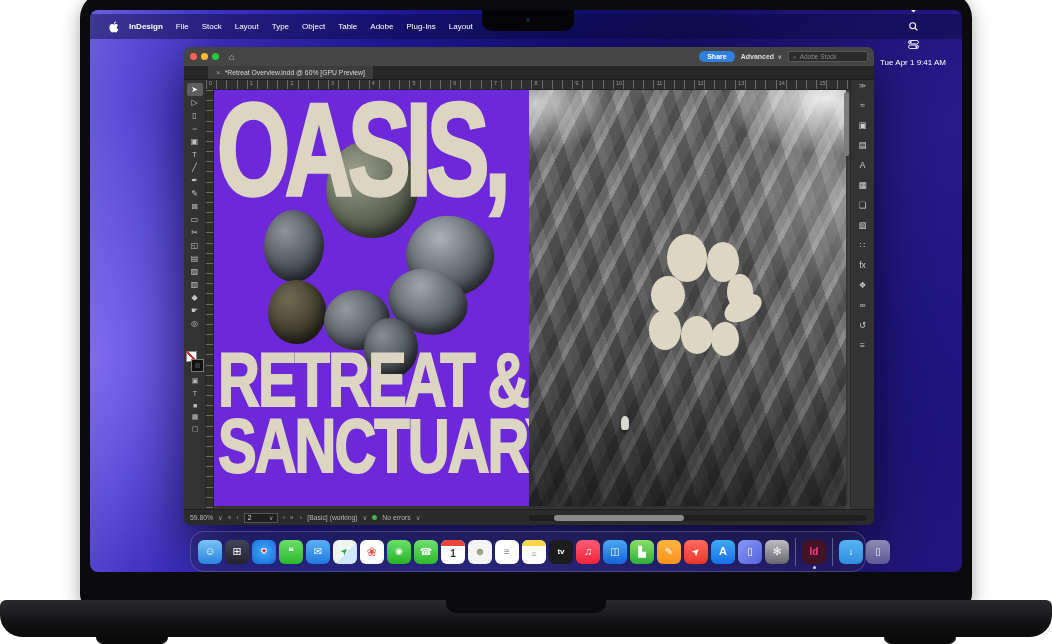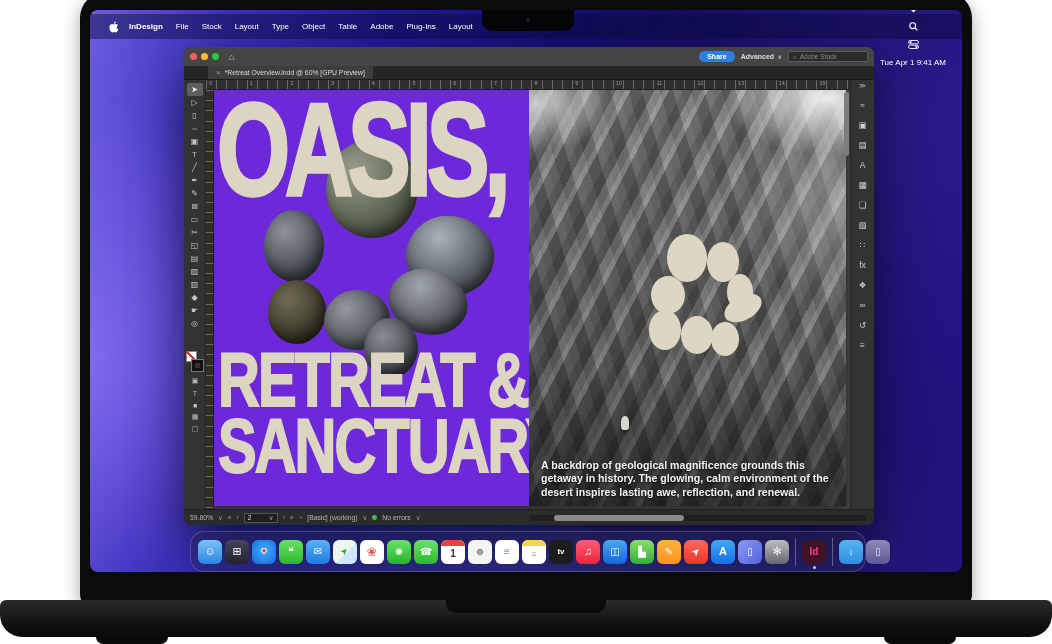--- a/index.html
+++ b/index.html
@@ -398,21 +398,20 @@
                 <div class="logo-dot" style="left: 138px; top: 144px; width: 40px; height: 48px;"></div>
                 <div class="logo-dot" style="left: 178px; top: 152px; width: 32px; height: 40px;"></div>
                 <div class="logo-dot" style="left: 122px; top: 186px; width: 34px; height: 38px;"></div>
                 <div class="logo-dot" style="left: 198px; top: 184px; width: 26px; height: 36px;"></div>
                 <div class="logo-dot" style="left: 120px; top: 220px; width: 32px; height: 40px;"></div>
                 <div class="logo-dot" style="left: 152px; top: 226px; width: 32px; height: 38px;"></div>
                 <div class="logo-dot" style="left: 182px; top: 232px; width: 28px; height: 34px;"></div>
                 <div class="logo-dot" style="left: 194px; top: 206px; width: 40px; height: 24px; transform: rotate(-28deg);"></div>
               </div>
             <div class="hiker"></div>
-            <div class="caption">A backdrop of geological magnificence grounds this getaway in history. The glowing, calm environment of the desert inspires lasting awe, reflection, and renewal.</div>
           </div>
         </div>
         <div class="vscroll"></div>
       </div>
 
       <div class="statusbar">
         <span>59.80%</span>
         <span class="sb-ic">∨</span>
         <span class="sb-ic">«</span>
         <span class="sb-ic">‹</span>

